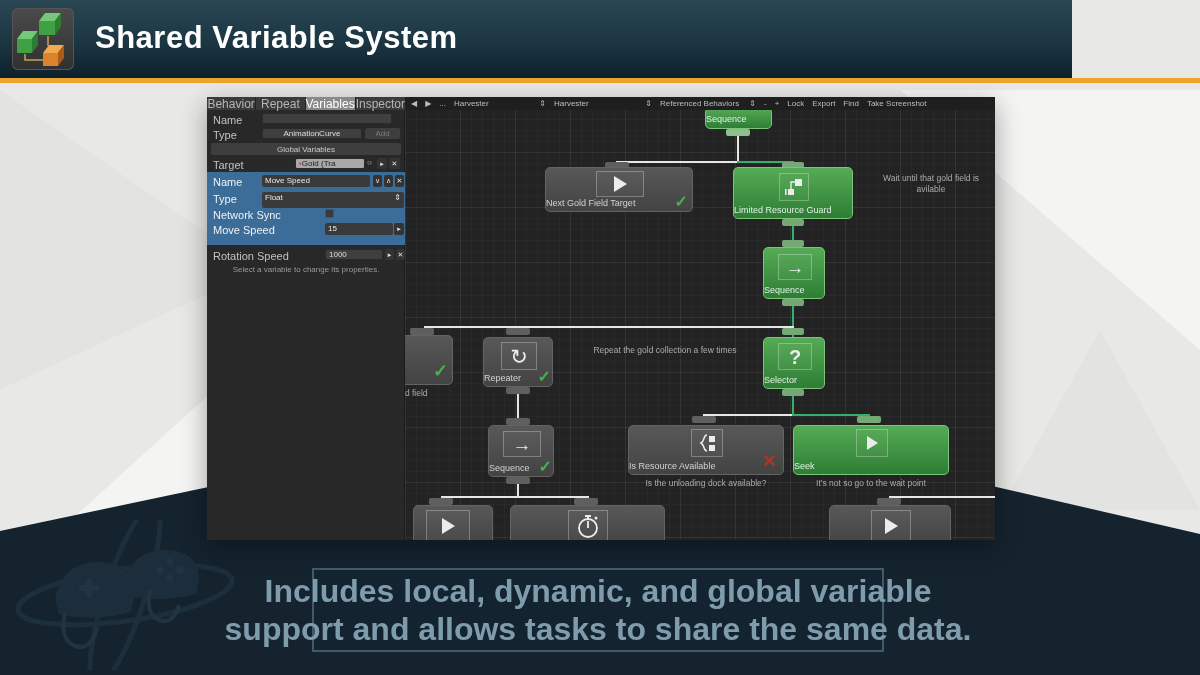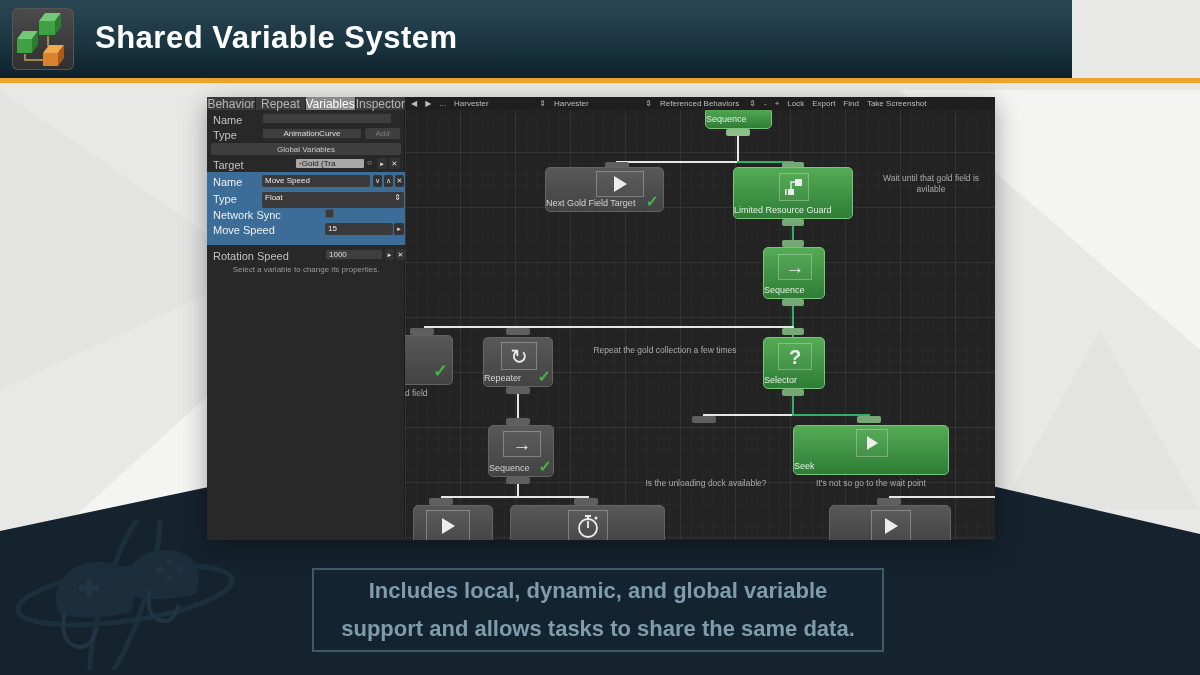--- a/index.html
+++ b/index.html
@@ -21,21 +21,21 @@
   .tri { position:absolute; background:rgba(255,255,255,.5); }
   .tri.dark { background:rgba(0,0,0,.02); }
   .bottom-wedge { position:absolute; left:0; top:0; width:1200px; height:675px;
                   background:#15232e;
                   clip-path:polygon(0 531px, 620px 400px, 1200px 534px, 1200px 675px, 0 675px); }
 
   
   .caption-box { position:absolute; left:312px; top:568px; width:572px; height:84px;
                  background:#142330; border:2px solid #3f5a68; display:flex; flex-direction:column;
                  align-items:center; justify-content:center; }
-  .caption-box div { font-size:22px; font-weight:600; color:#7f9cad; line-height:38px; white-space:nowrap; }
+  .caption-box div { font-size:32px; font-weight:600; color:#7f9cad; line-height:38px; white-space:nowrap; }
 
   
   .editor { position:absolute; left:207px; top:97px; width:788px; height:443px; background:#282828;
             box-shadow:0 8px 24px rgba(0,0,0,.35); overflow:hidden; }
 
   
   .lpanel { position:absolute; left:0; top:0; width:198px; height:443px; background:#282828; border-right:1px solid #1b1b1b; }
   .ltabs { position:absolute; left:0; top:0; width:198px; height:13px; display:flex; background:#222; gap:1px; }
   .ltab { flex:1; background:#3a3a3a; color:#b5b5b5; font-size:12px; display:flex; align-items:center; justify-content:center; }
   .ltab.active { background:#8a8a8a; color:#ffffff; }
@@ -240,21 +240,21 @@
     <div class="cline" style="left:298px;top:317px;width:90px;height:2px;"></div>
     <div class="cline green" style="left:387px;top:317px;width:78px;height:2px;"></div>
     <div class="cline" style="left:484px;top:399px;width:106px;height:2px;"></div>
 
     <div class="node green" style="left:300px;top:10px;width:67px;height:22px;">
       <div class="node-label" style="bottom:4px;">Sequence</div>
     </div>
     <div class="nub green" style="left:321px;top:32px;width:24px;height:7px;background:#8cbf8c;"></div>
 
     <div class="nub gray" style="left:200px;top:65px;width:24px;height:7px;"></div>
-    <div class="node gray" style="left:140px;top:70px;width:119px;height:45px;">
+    <div class="node gray" style="left:140px;top:70px;width:148px;height:45px;">
       <div class="icon-box" style="left:50px;top:3px;width:48px;height:26px;">
           <div class="playtri"></div>
         </div>
       <div class="node-label">Next Gold Field Target</div>
       <span class="check" style="right:4px;bottom:0;font-size:16px;">✓</span>
     </div>
 
     <div class="nub green" style="left:377px;top:65px;width:22px;height:7px;"></div>
     <div class="node green" style="left:328px;top:70px;width:120px;height:52px;">
       <div class="icon-box" style="left:45px;top:5px;width:30px;height:28px;">
@@ -309,20 +309,31 @@
     <div class="node gray" style="left:83px;top:328px;width:66px;height:52px;">
       <div class="icon-box" style="left:14px;top:5px;width:38px;height:26px;">
           <span class="glyph">→</span>
         </div>
       <div class="node-label">Sequence</div>
       <span class="check" style="right:1px;bottom:0;font-size:16px;">✓</span>
     </div>
     <div class="nub gray" style="left:101px;top:380px;width:24px;height:7px;"></div>
 
     <div class="nub gray" style="left:287px;top:319px;width:24px;height:7px;"></div>
+    <div class="node gray" style="left:223px;top:328px;width:156px;height:50px;">
+      <div class="icon-box" style="left:62px;top:3px;width:32px;height:28px;">
+        <svg width="18" height="20" viewBox="0 0 18 20">
+            <path d="M9,2 C5,2 7,8 3,10 C7,12 5,18 9,18" stroke="#ececec" fill="none" stroke-width="1.5"></path>
+            <rect x="11" y="3" width="6" height="6" fill="#ececec"></rect>
+            <rect x="11" y="12" width="6" height="6" fill="#ececec"></rect>
+          </svg>
+      </div>
+      <div class="node-label">Is Resource Available</div>
+      <span class="xmark" style="right:6px;bottom:2px;font-size:18px;">✕</span>
+    </div>
     <div class="comment" style="left:223px;top:381px;width:156px;">Is the unloading dock available?</div>
 
     <div class="nub green" style="left:452px;top:319px;width:24px;height:7px;"></div>
     <div class="node green" style="left:388px;top:328px;width:156px;height:50px;">
       <div class="icon-box" style="left:62px;top:3px;width:32px;height:28px;">
           <div class="playtri" style="border-left-width:11px;border-top-width:7px;border-bottom-width:7px;"></div>
         </div>
       <div class="node-label">Seek</div>
     </div>
     <div class="comment" style="left:388px;top:381px;width:156px;">It's not so go to the wait point</div>

